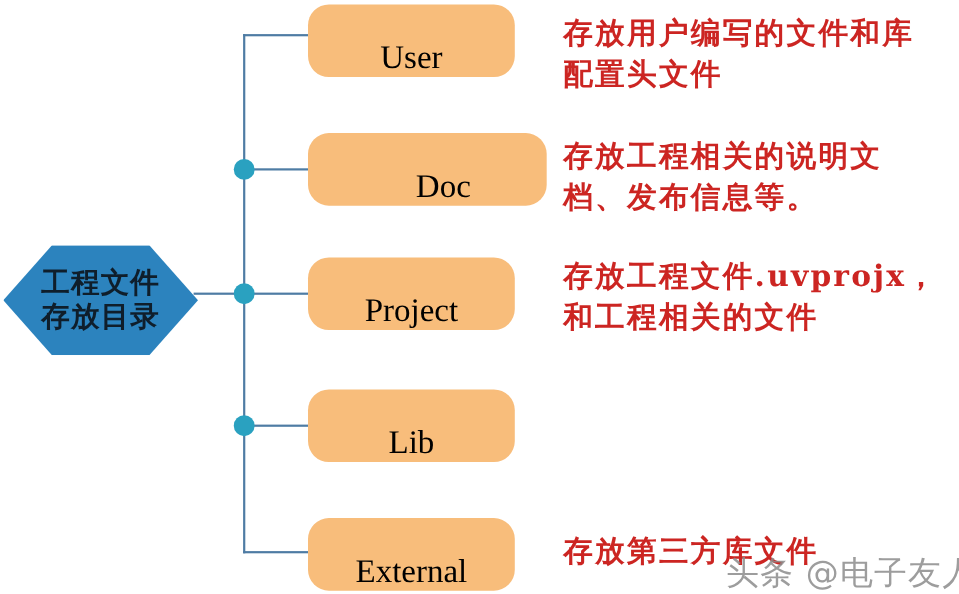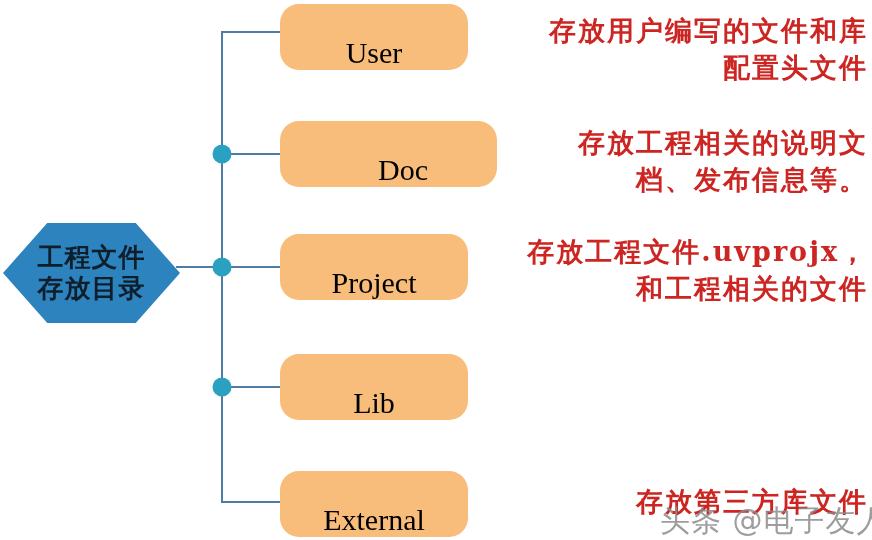--- a/index.html
+++ b/index.html
@@ -50,21 +50,21 @@
   .node.r0 { top:4px; }
   .node.r1 { top:121px;padding-left:29px; }
   .node.r2 { top:234px; }
   .node.r3 { top:354px; }
   .node.r4 { top:471px; }
   
   .desc {
     position:absolute; left:512px; width:356px;
     color:var(--description_text); font-weight:bold;
     font-family:"DejaVu Serif","Liberation Serif",serif;
-    font-size:27px; line-height:37px; letter-spacing:2px; white-space:pre-line;text-align:right;
+    font-size:27px; line-height:37px; letter-spacing:2px; white-space:pre-line;
   }
   .desc.r0 { top:12px; }
   .desc.r1 { top:124px; }
   .desc.r2 { top:233px; }
   .desc.r3 { top:357px; }
   .desc.r4 { top:483px; }
   
   .watermark {
     position:absolute; left:660px; top:501px;
     color:var(--watermark_text); opacity:0.85;

